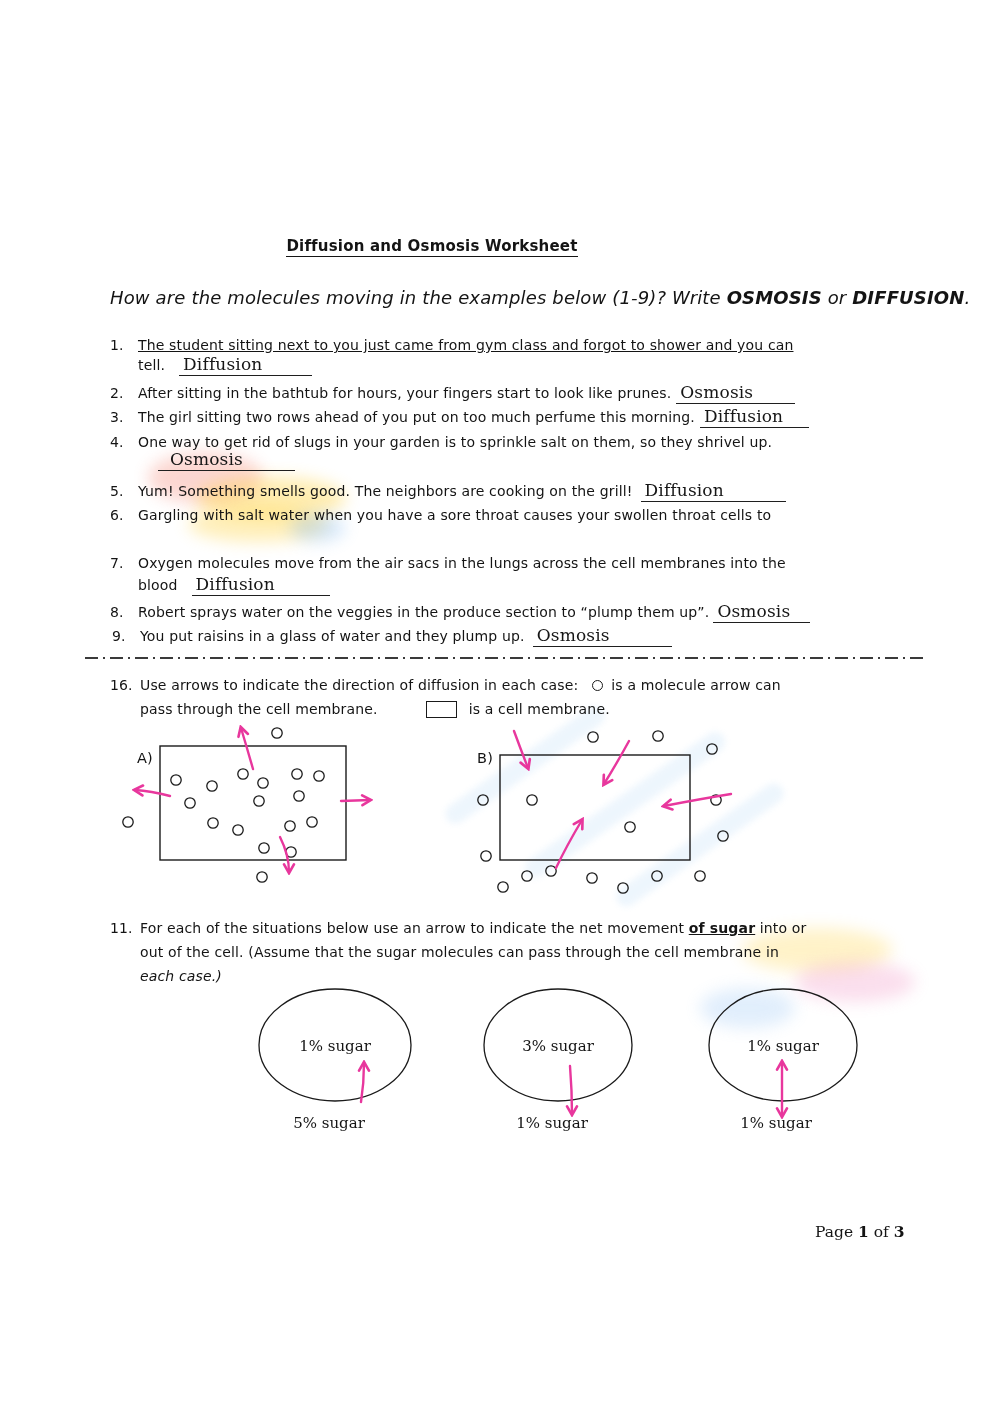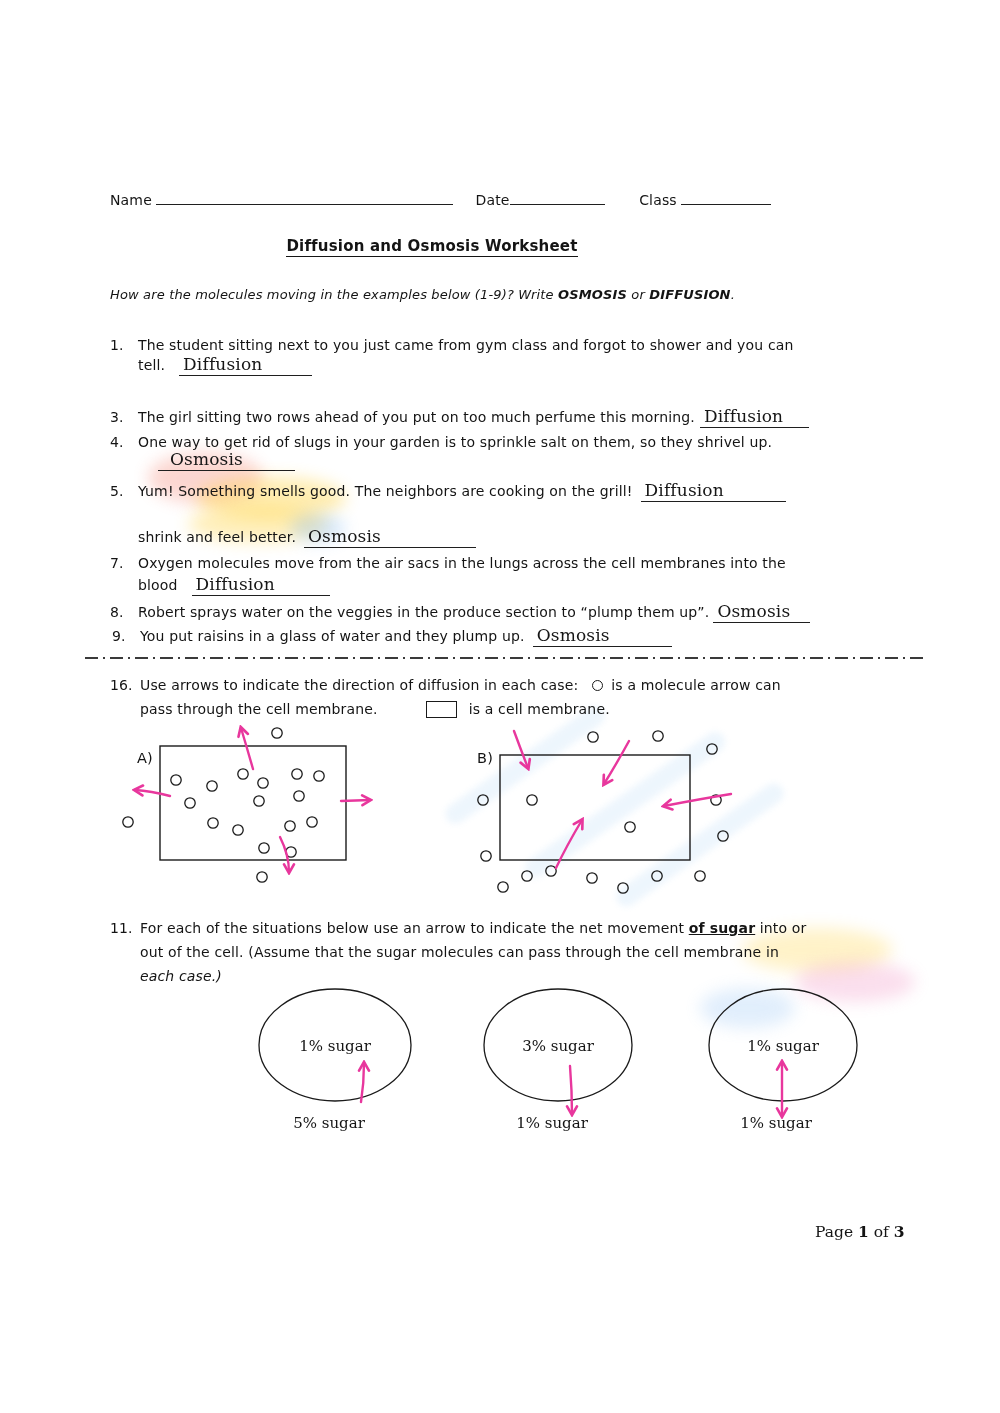--- a/index.html
+++ b/index.html
@@ -12,21 +12,21 @@
   .abs { position:absolute; white-space:nowrap; z-index:2; }
   .qline { font-size:14px; letter-spacing:.15px; line-height:21px; }
   .qnum { display:inline-block; min-width:28px; }
   .answer {
     font-family:"DejaVu Serif", serif; font-size:17px; line-height:1;
     border-bottom:1.2px solid #1f1f1f; padding:0 30px 1px 4px; color:#161616;
   }
   .blank { display:inline-block; border-bottom:1.3px solid #1f1f1f; height:15px; vertical-align:baseline; }
   .title-text { font-weight:bold; font-size:15px; letter-spacing:.2px;
     border-bottom:1.5px solid #141414; padding-bottom:1px; }
-  .intro { font-style:italic; font-size:13px; letter-spacing:.15px; }
+  .intro { font-style:italic; font-size:18px; letter-spacing:.15px; }
   .intro b { font-weight:bold; }
   .legend-circle { display:inline-block; width:11px; height:11px; border:1.4px solid #1a1a1a;
     border-radius:50%; vertical-align:-1px; }
   .legend-box { display:inline-block; width:31px; height:17px; border:1.2px solid #1a1a1a;
     vertical-align:-4px; }
   .divider { position:absolute; height:1.5px; z-index:2;
     background:repeating-linear-gradient(to right,#3a3a3a 0 13px,transparent 13px 18px,#3a3a3a 18px 20px,transparent 20px 25px); }
   .bold-underline { font-weight:bold; text-decoration:underline; }
   .svg-sans { font-family:"DejaVu Sans",sans-serif; font-size:14.5px; fill:#141414; letter-spacing:.2px; }
   .svg-serif { font-family:"DejaVu Serif",serif; font-size:15px; fill:#141414; }
@@ -47,59 +47,57 @@
   <div class="wm" style="left:196px;top:477px;width:150px;height:42px;background:#ffd23e;opacity:.4;"></div>
   <div class="wm" style="left:188px;top:506px;width:140px;height:36px;background:#ffd23e;opacity:.35;"></div>
   <div class="wm" style="left:290px;top:514px;width:55px;height:28px;background:#79b4f2;opacity:.3;"></div>
   <div class="wm" style="left:742px;top:928px;width:150px;height:44px;background:#ffd23e;opacity:.28;"></div>
   <div class="wm" style="left:795px;top:962px;width:120px;height:40px;background:#f08cc0;opacity:.28;"></div>
   <div class="wm" style="left:700px;top:988px;width:95px;height:40px;background:#79b4f2;opacity:.22;"></div>
   <div class="wm-stripe" style="left:430px;top:755px;width:190px;height:20px;"></div>
   <div class="wm-stripe" style="left:505px;top:795px;width:240px;height:20px;"></div>
   <div class="wm-stripe" style="left:600px;top:835px;width:200px;height:20px;"></div>
 
-  <div class="abs qline" style="left:110px;top:190px;">
-    <span>Name</span><span class="blank" style="width:297px;margin-left:4px;"></span>
-    <span style="margin-left:18px;">Date</span><span class="blank" style="width:95px;"></span>
-    <span style="margin-left:30px;">Class</span><span class="blank" style="width:90px;margin-left:4px;"></span>
-  </div>
 
   <div class="abs" style="left:0;top:236px;width:864px;text-align:center;">
     <span class="title-text">Diffusion and Osmosis Worksheet</span>
   </div>
 
   <div class="abs intro" style="left:110px;top:287px;">
     <span>How are the molecules moving in the examples below (1-9)?  Write </span><b>OSMOSIS</b><span> or </span><b>DIFFUSION</b><span>.</span>
   </div>
 
-  <div class="abs qline" style="left:110px;top:335px;">
+  <div class="abs qline" style="left:110px;top:335px;text-decoration:underline;">
     <span class="qnum">1.</span><span>The student sitting next to you just came from gym class and forgot to shower and you can</span>
   </div>
   <div class="abs qline" style="left:138px;top:355px;">
     <span>tell.</span><span class="answer" style="margin-left:14px;padding-right:50px;">Diffusion</span>
   </div>
 
+  <div class="abs qline" style="left:110px;top:383px;">
+    <span class="qnum">2.</span><span>After sitting in the bathtub for hours, your fingers start to look like prunes.</span><span class="answer" style="margin-left:5px;padding-right:42px;">Osmosis</span>
+  </div>
 
   <div class="abs qline" style="left:110px;top:407px;">
     <span class="qnum">3.</span><span>The girl sitting two rows ahead of you put on too much perfume this morning.</span><span class="answer" style="margin-left:5px;padding-right:26px;">Diffusion</span>
   </div>
 
   <div class="abs qline" style="left:110px;top:432px;">
     <span class="qnum">4.</span><span>One way to get rid of slugs in your garden is to sprinkle salt on them, so they shrivel up.</span>
   </div>
   <div class="abs qline" style="left:158px;top:450px;">
     <span class="answer" style="padding:0 52px 1px 12px;">Osmosis</span>
   </div>
 
   <div class="abs qline" style="left:110px;top:481px;">
     <span class="qnum">5.</span><span>Yum! Something smells good. The neighbors are cooking on the grill!</span><span class="answer" style="margin-left:8px;padding-right:62px;">Diffusion</span>
   </div>
 
-  <div class="abs qline" style="left:138px;top:527px;">
-    <span>shrink and feel better.</span><span class="answer" style="margin-left:8px;padding-right:95px;">Osmosis</span>
+  <div class="abs qline" style="left:110px;top:505px;">
+    <span class="qnum">6.</span><span>Gargling with salt water when you have a sore throat causes your swollen throat cells to</span>
   </div>
 
   <div class="abs qline" style="left:110px;top:553px;">
     <span class="qnum">7.</span><span>Oxygen molecules move from the air sacs in the lungs across the cell membranes into the</span>
   </div>
   <div class="abs qline" style="left:138px;top:575px;">
     <span>blood</span><span class="answer" style="margin-left:14px;padding-right:55px;">Diffusion</span>
   </div>
 
   <div class="abs qline" style="left:110px;top:602px;">

